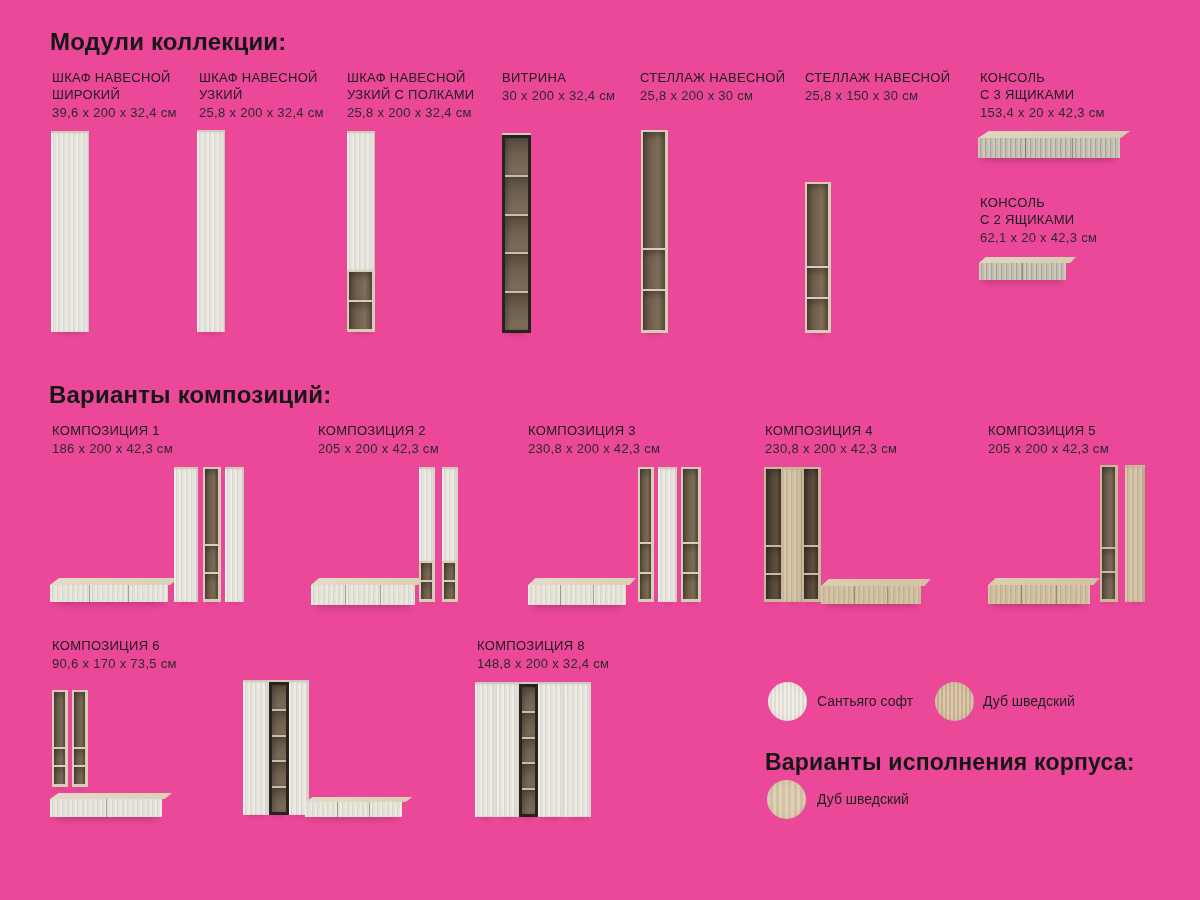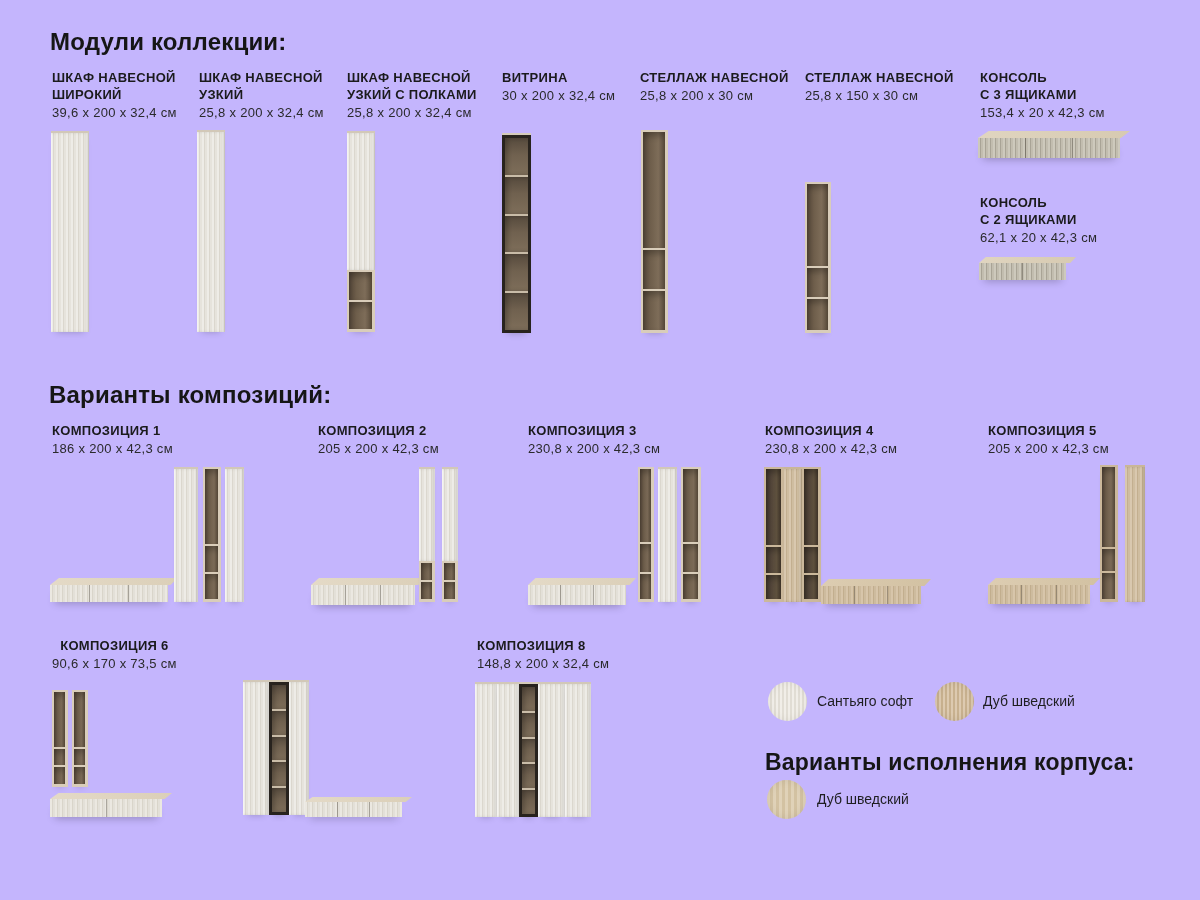--- a/index.html
+++ b/index.html
@@ -1,20 +1,20 @@
 <!DOCTYPE html>
 <html><head>
 <meta charset="utf-8">
 <style>
   html,body{margin:0;padding:0;background:#fff;}
-  .canvas{position:relative;width:1200px;height:900px;background:#c4b5fd;
+  .canvas{position:relative;width:1200px;height:900px;background:#ec4899;
     font-family:"Liberation Sans",sans-serif;color:#1d1d1f;overflow:hidden;}
   .h1{position:absolute;font-size:24px;font-weight:700;letter-spacing:.2px;color:#161616;line-height:28px;}
   .mod-label{position:absolute;font-size:13px;line-height:17px;letter-spacing:.3px;}
-  .mod-name{font-weight:700;white-space:pre-line;color:#1b1b1d;}
+  .mod-name{font-weight:400;white-space:pre-line;color:#1b1b1d;}
   .mod-dims{font-weight:400;color:#2a2a2c;margin-top:1px;}
   .sw-label{position:absolute;font-size:14px;color:#1e1e20;line-height:17px;}
 
   
   .fc{position:absolute;box-sizing:border-box;
     background:repeating-linear-gradient(90deg,#eeece7 0 2px,#dbd7ce 2px 3px,#e6e3dc 3px 5px);
     border-top:2px solid #d2c8b8;
     box-shadow:inset -2px 0 3px rgba(0,0,0,.10),inset 1px 0 1px rgba(255,255,255,.5),0 5px 7px -5px rgba(0,0,0,.22);}
   
   .fw{position:absolute;box-sizing:border-box;
@@ -267,21 +267,21 @@
       <div class="drawer"></div>
     </div>
   </div>
   <div class="su suw" style="left:1100px;top:465px;width:18px;height:137px;">
     <div class="cell" style="flex-grow:84;"></div>
     <div class="cell" style="flex-grow:24;"></div>
     <div class="cell" style="flex-grow:27;"></div>
   </div>
   <div class="fw" style="left:1125px;top:465px;width:20px;height:137px;"></div>
 
-  <div class="mod-label" style="left:52px;top:637px;text-align:center;">
+  <div class="mod-label" style="left:52px;top:637px;">
     <div class="mod-name">КОМПОЗИЦИЯ 6</div>
     <div class="mod-dims">90,6 x 170 x 73,5 см</div>
   </div>
   <div class="mod-label" style="left:477px;top:637px;">
     <div class="mod-name">КОМПОЗИЦИЯ 8</div>
     <div class="mod-dims">148,8 x 200 x 32,4 см</div>
   </div>
 
   <div class="su" style="left:52px;top:690px;width:16px;height:97px;">
     <div class="cell" style="flex-grow:58;"></div>

